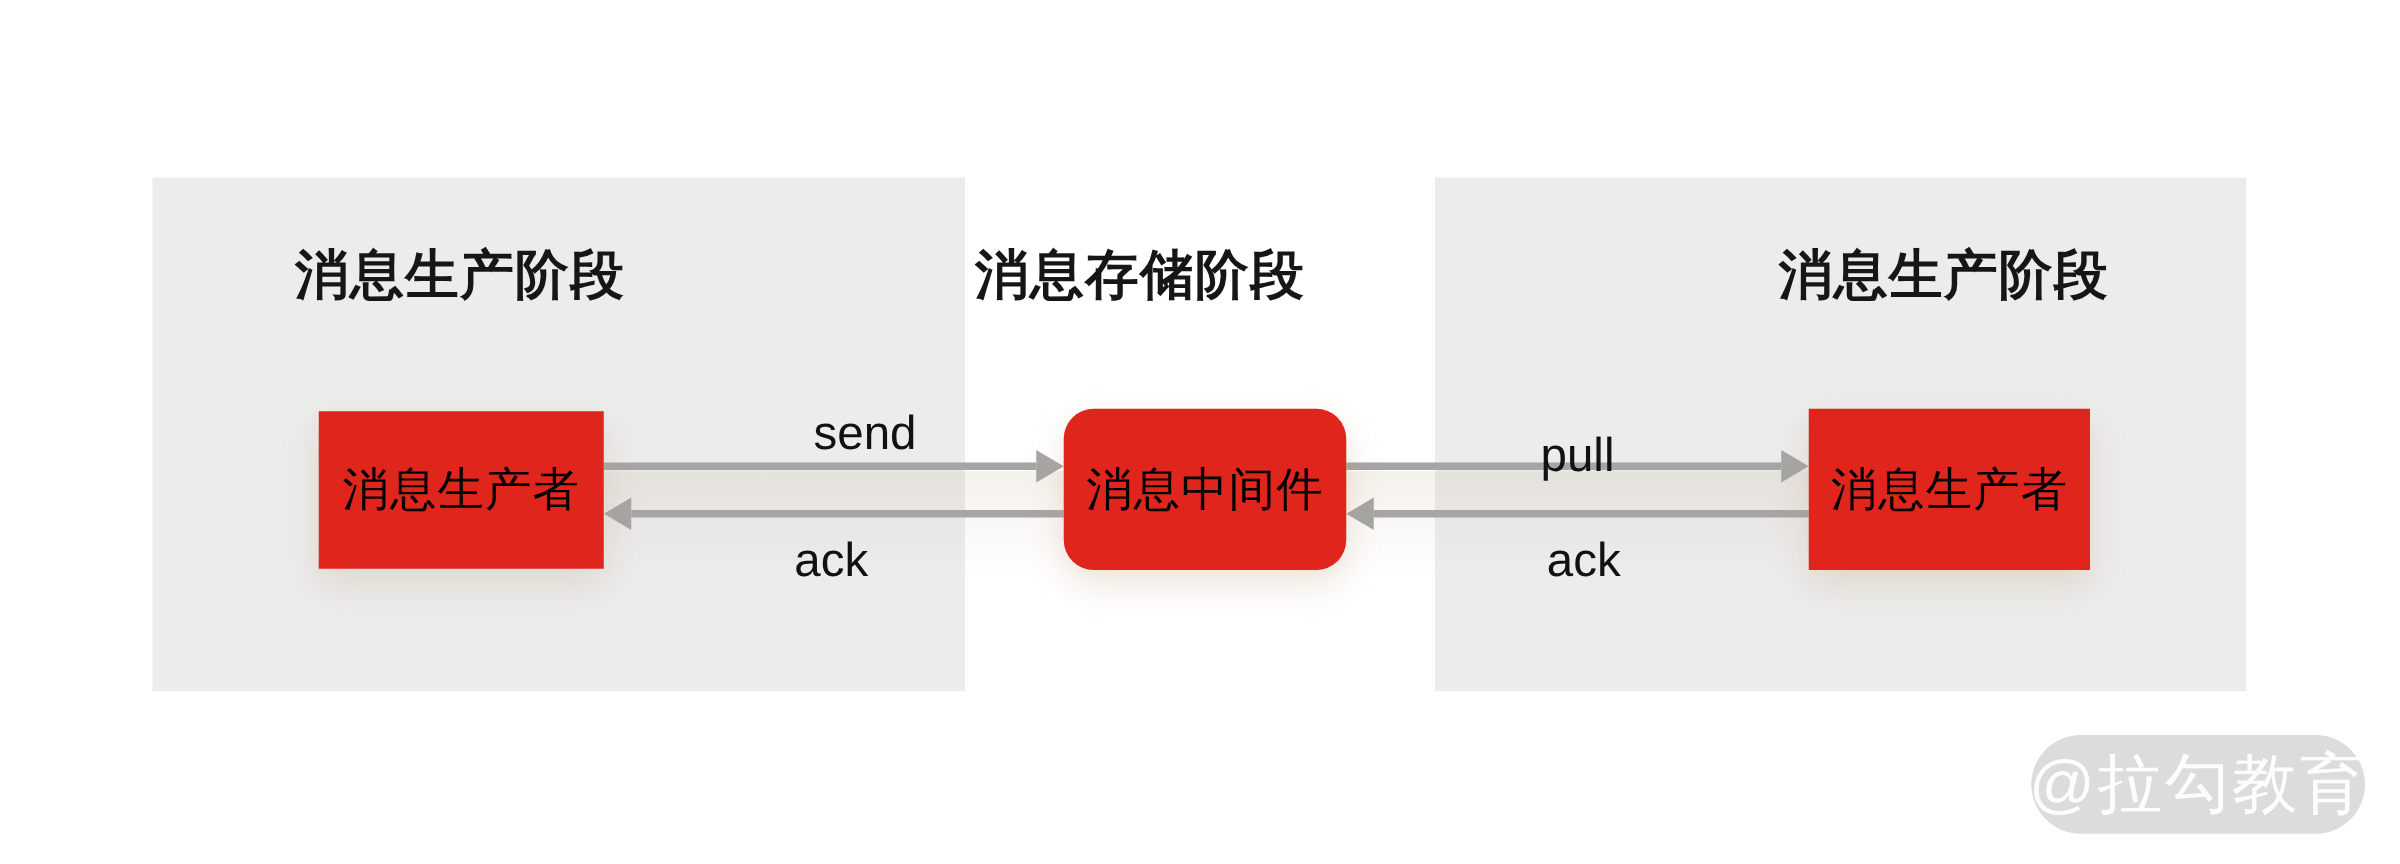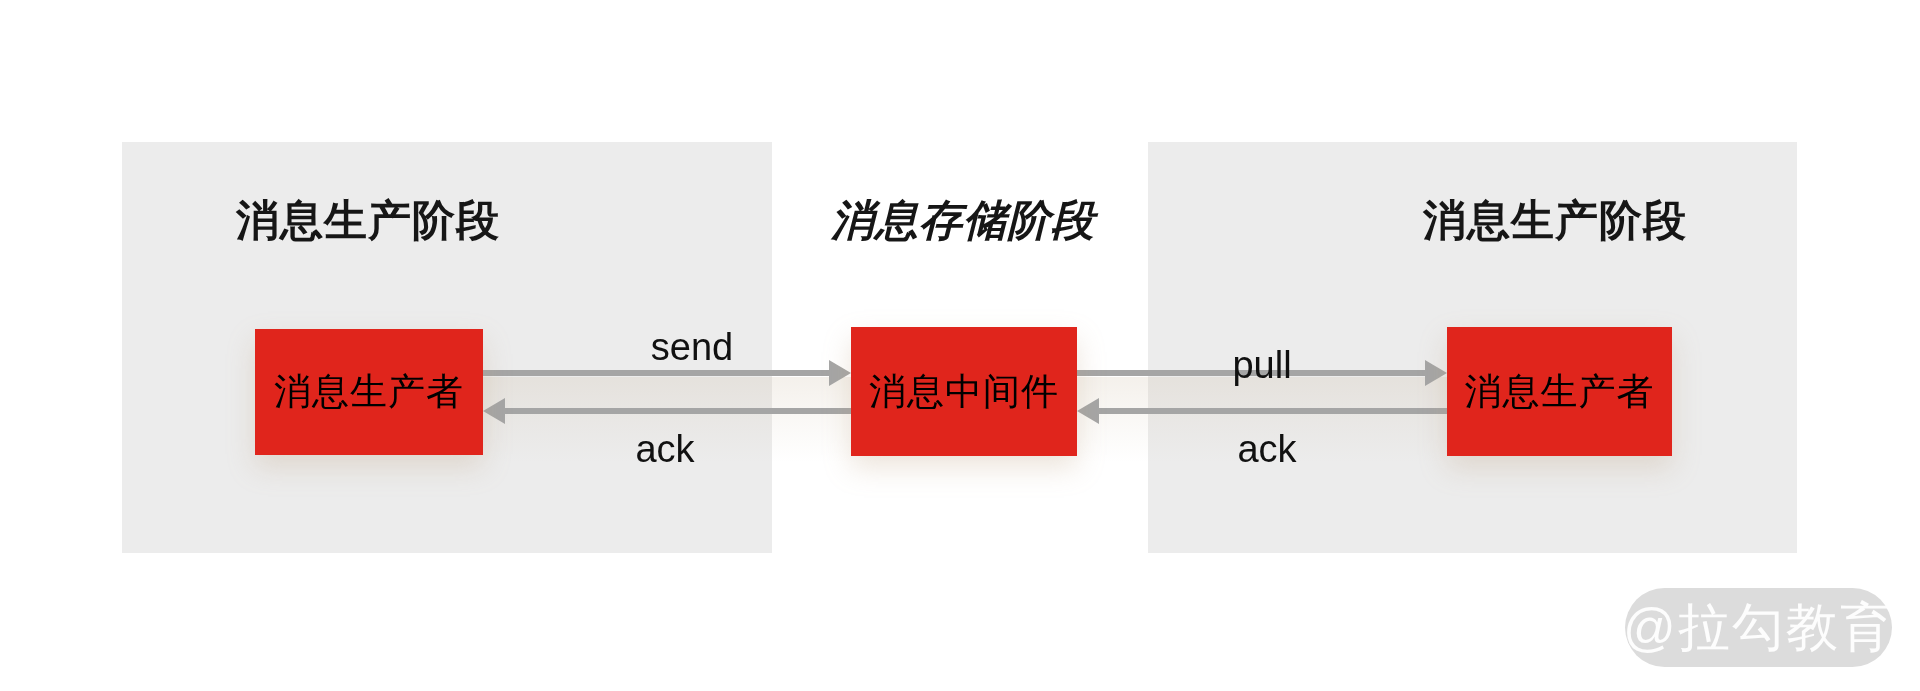--- a/index.html
+++ b/index.html
@@ -31,21 +31,21 @@
     top: 198px;
     transform: translateX(-50%);
     font-size: 43px;
     line-height: 1.05;
     font-weight: 600;
     color: #161616;
     letter-spacing: 1px;
     white-space: nowrap;
   }
   .title-producer { left: 368px; }
-  .title-storage  { left: 963px; font-style: italic; }
+  .title-storage  { left: 912px; }
   .title-consumer { left: 1555px; }
 
   
   .shadow-band {
     position: absolute;
     left: 483px;
     top: 377px;
     width: 964px;
     height: 95px;
     background: linear-gradient(180deg, rgba(205,188,165,0.22) 0%, rgba(205,188,165,0.10) 45%, rgba(205,188,165,0) 90%);
@@ -60,21 +60,21 @@
     display: flex;
     align-items: center;
     justify-content: center;
     font-size: 37px;
     font-weight: 500;
     letter-spacing: 1px;
     white-space: nowrap;
     box-shadow: 0 12px 26px rgba(190,160,130,0.28);
   }
   .node-producer { left: 255px;  top: 329px; width: 228px; height: 126px; }
-  .node-broker   { left: 851px;  top: 327px; width: 226px; height: 129px; }
+  .node-broker   { left: 851px;  top: 327px; width: 226px; height: 129px; border-radius: 24px; }
   .node-consumer { left: 1447px; top: 327px; width: 225px; height: 129px; }
 
   
   .arrow-line {
     position: absolute;
     height: 6px;
     background: #a5a5a5;
   }
   .arrow-head-right {
     position: absolute;

